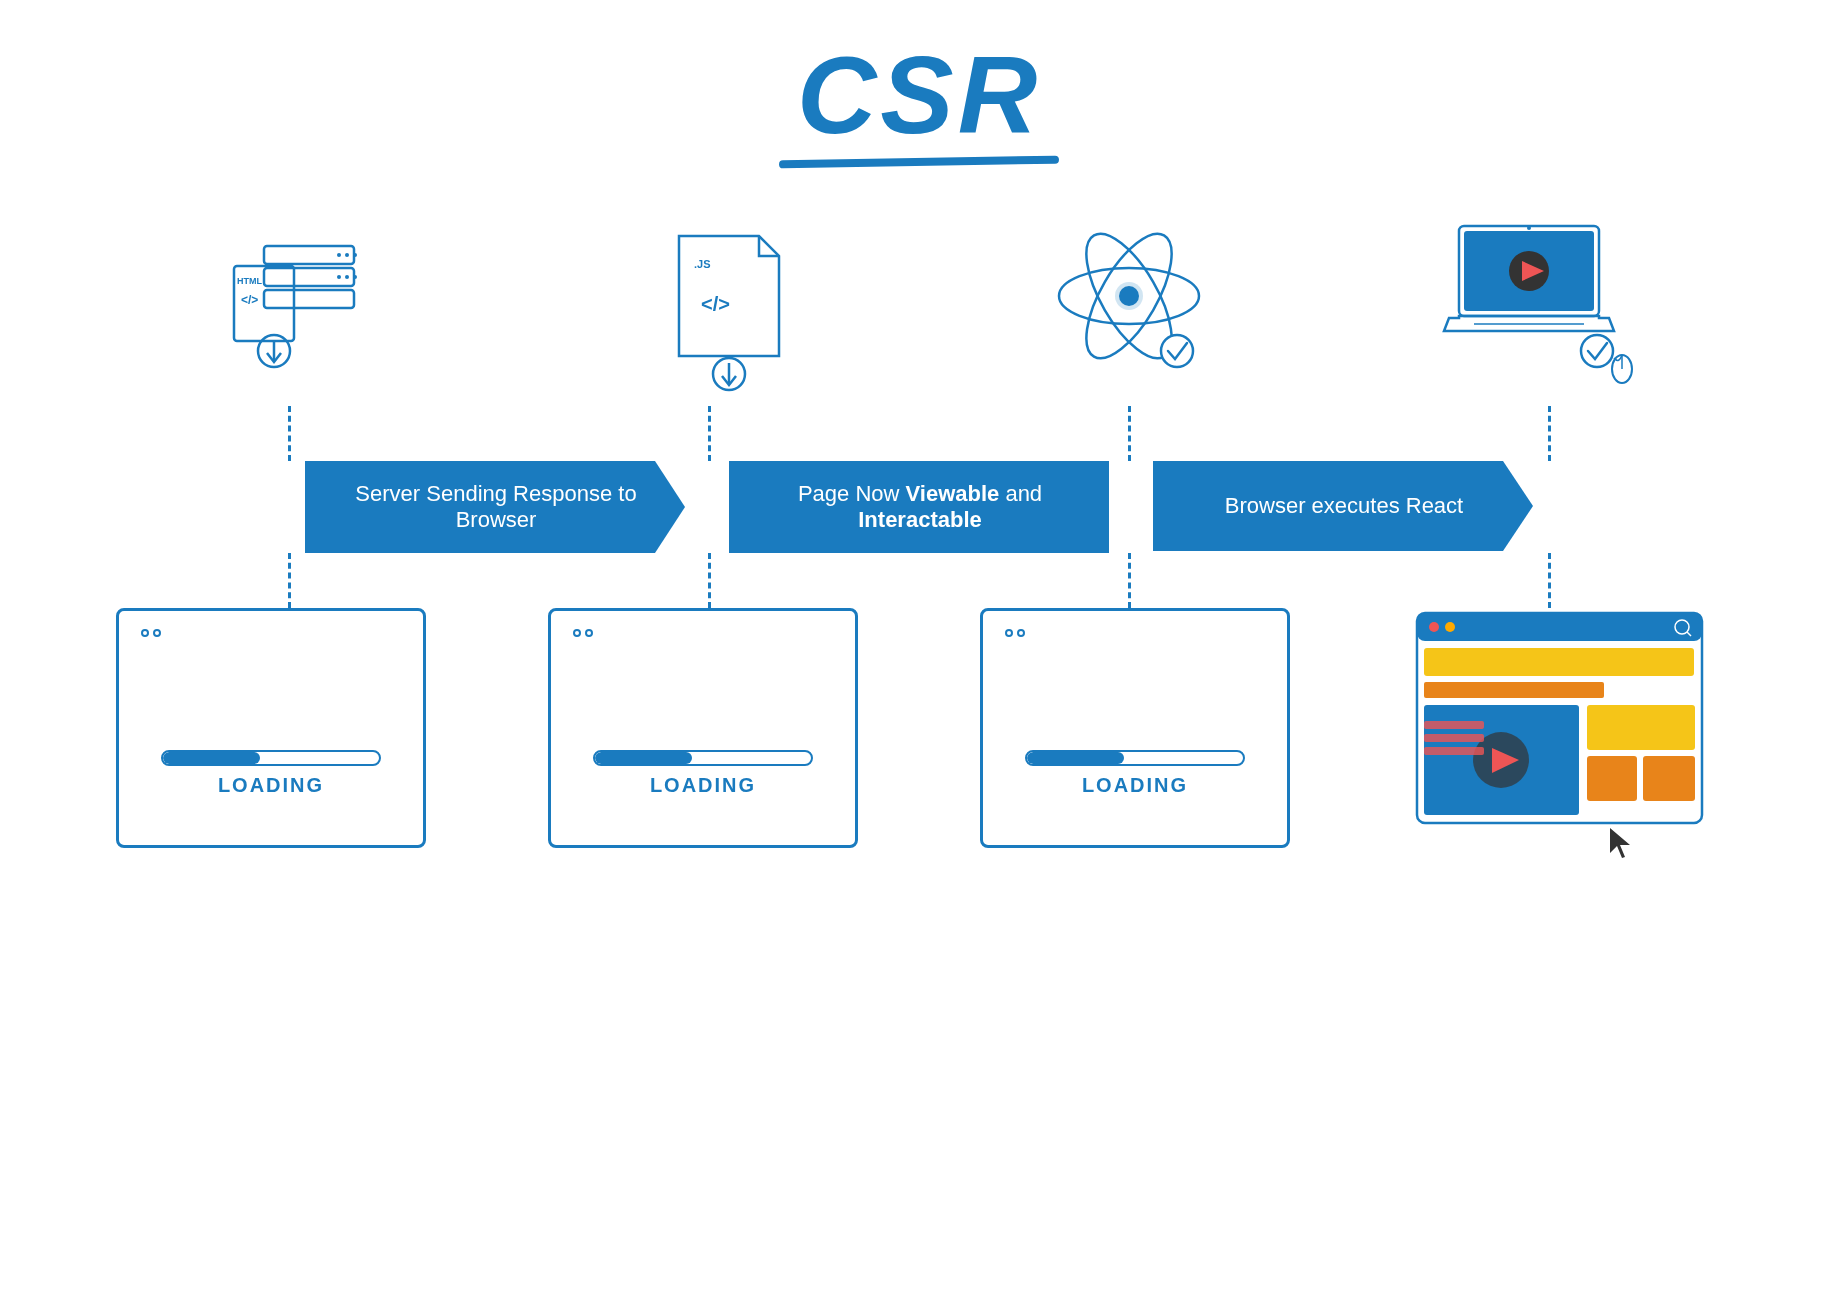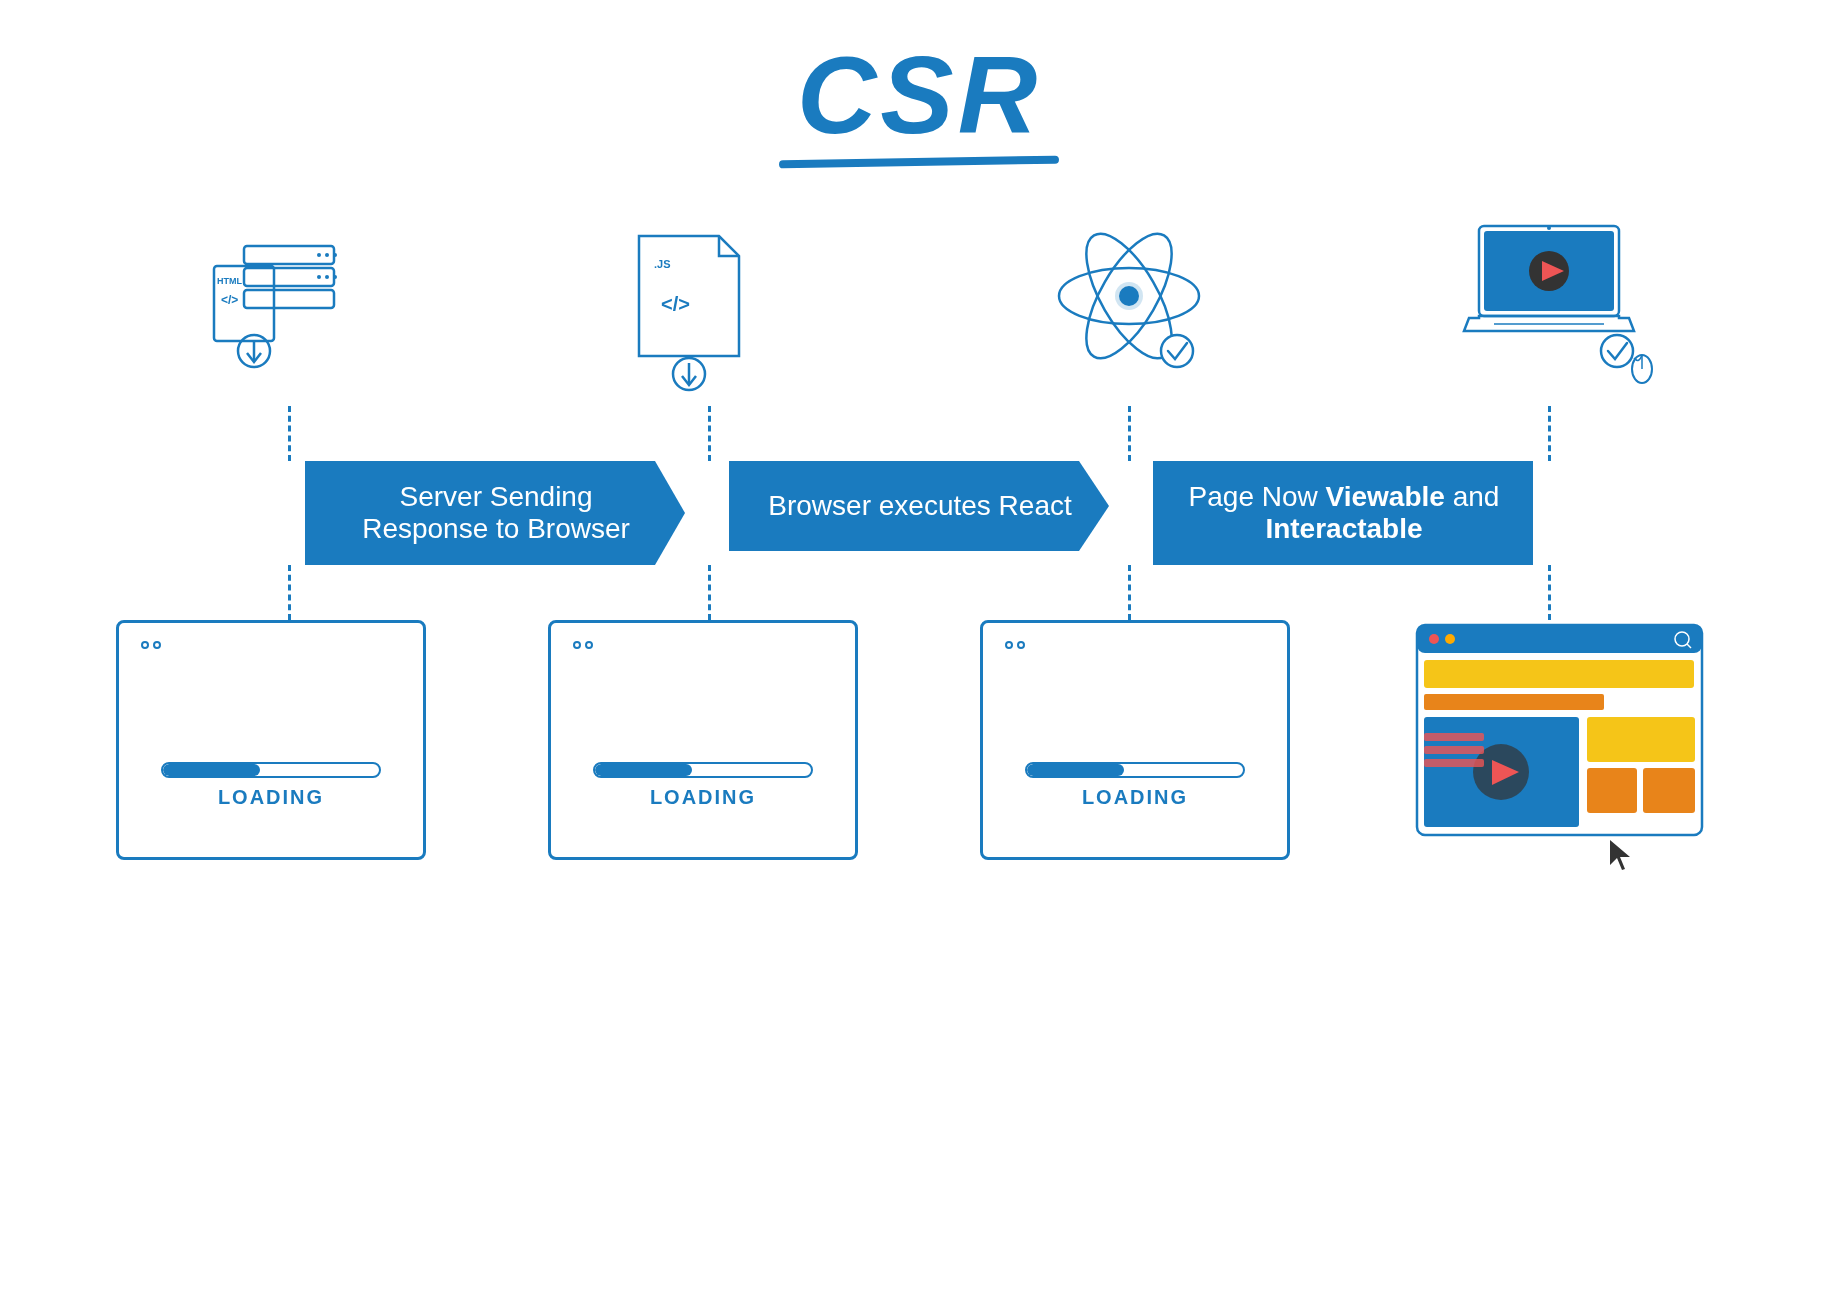--- a/index.html
+++ b/index.html
@@ -62,37 +62,37 @@
       align-items: center;
       width: 420px;
     }
 
     
     .icon-box {
       width: 200px;
       height: 200px;
       display: flex;
       align-items: center;
-      justify-content: flex-start;
+      justify-content: flex-end;
     }
 
     
     .connector-v {
       width: 2px;
       height: 55px;
       border-left: 3px dashed #1a7bbf;
       margin: 0 auto;
     }
 
     
     .arrow-banner {
       position: relative;
       background: #1a7bbf;
       color: #fff;
-      font-size: 28px;
+      font-size: 22px;
       font-weight: 400;
       text-align: center;
       padding: 20px 30px 20px 32px;
       width: 380px;
       min-height: 90px;
       display: flex;
       align-items: center;
       justify-content: center;
       clip-path: polygon(0 0, calc(100% - 30px) 0, 100% 50%, calc(100% - 30px) 100%, 0 100%);
     }
@@ -293,27 +293,27 @@
     </div>
   </div>
 
   <div class="row" style="gap:4px; align-items:stretch;">
     <div class="col">
       <div class="arrow-banner">
         <span>Server Sending Response to Browser</span>
       </div>
     </div>
     <div class="col">
+      <div class="arrow-banner last">
+        <span>Page Now <strong>Viewable</strong> and <strong>Interactable</strong></span>
+      </div>
+    </div>
+    <div class="col">
       <div class="arrow-banner">
         <span>Browser executes React</span>
-      </div>
-    </div>
-    <div class="col">
-      <div class="arrow-banner last">
-        <span>Page Now <strong>Viewable</strong> and <strong>Interactable</strong></span>
       </div>
     </div>
   </div>
 
   <div class="row" style="margin-top:0;">
     <div class="col">
       <div class="connector-v"></div>
     </div>
     <div class="col">
       <div class="connector-v"></div>

